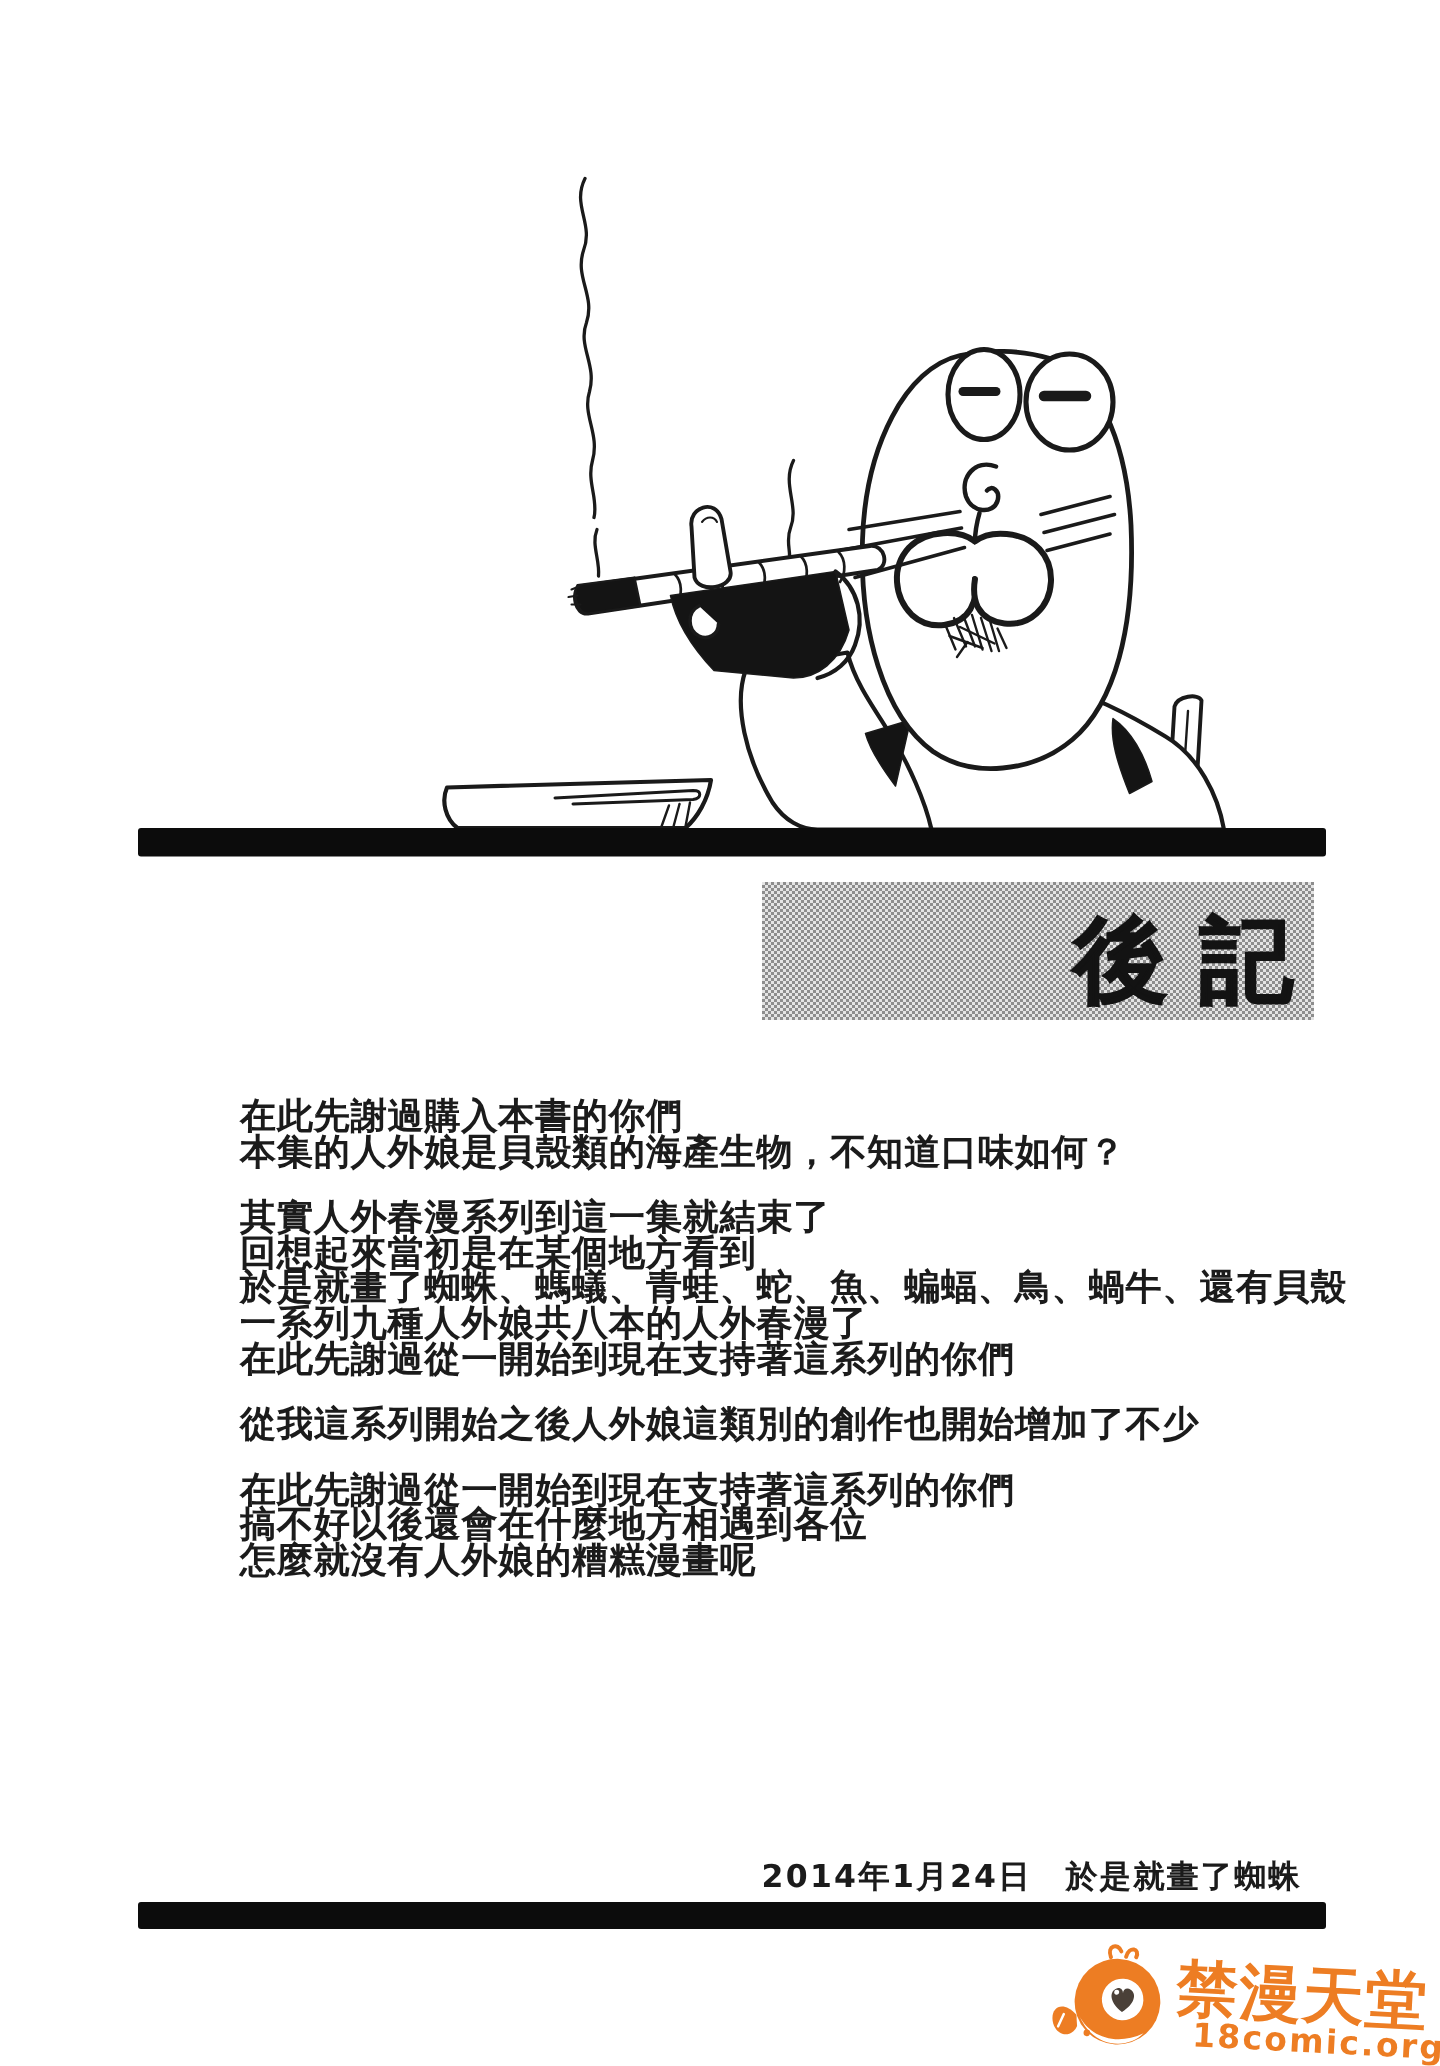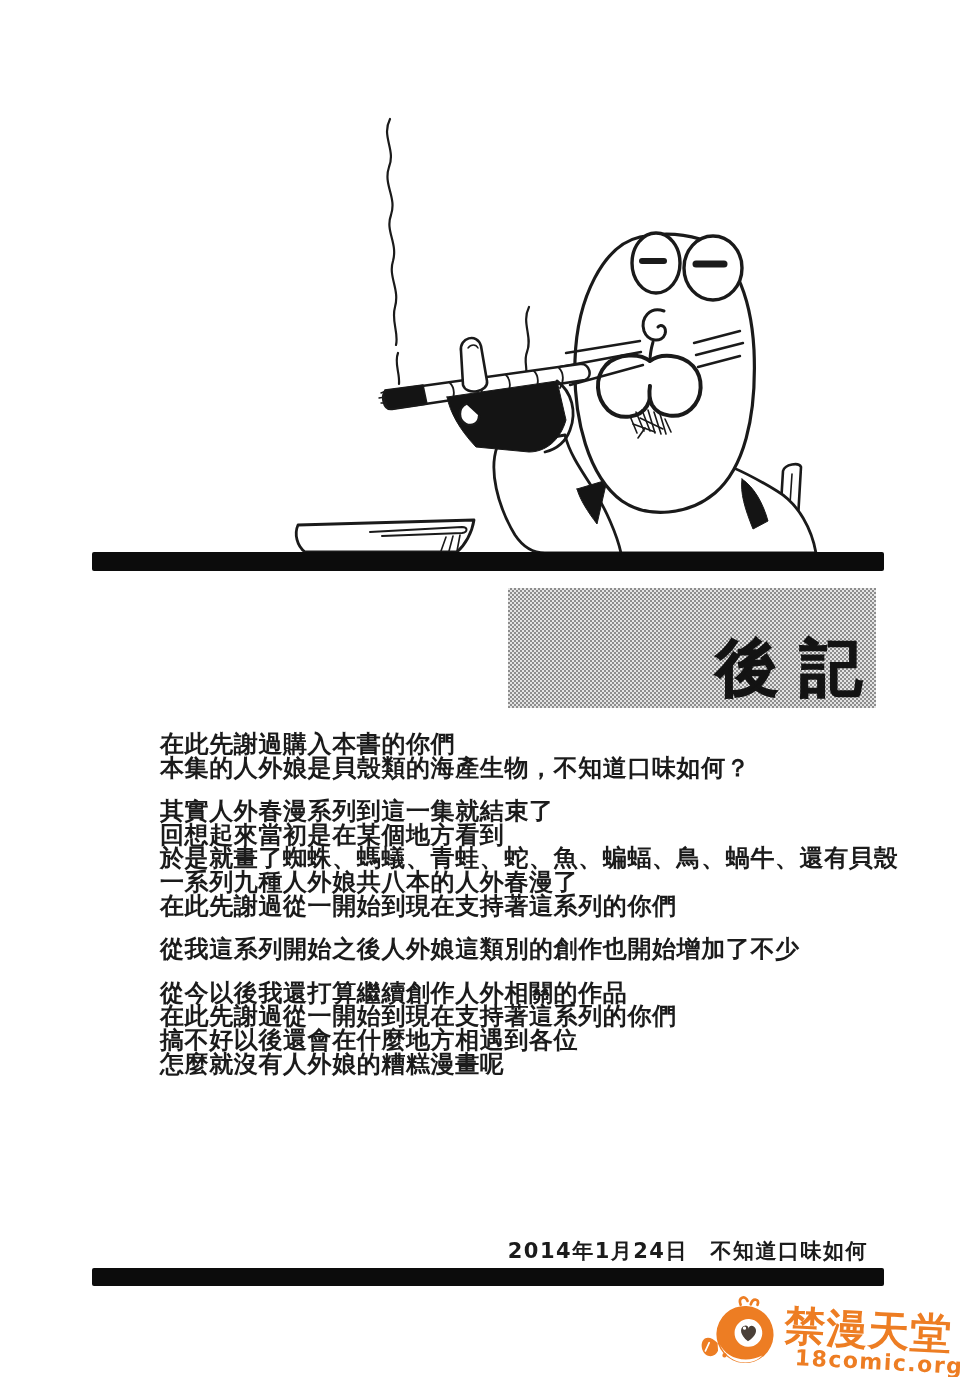--- a/index.html
+++ b/index.html
@@ -9,21 +9,21 @@
     overflow:hidden;color:#191919;
   }
   .abs{position:absolute;}
   
   .illustration{left:80px;top:95px;width:810px;height:480px;}
   
   .table-bar{left:92px;top:552px;width:792px;height:19px;background:#0c0c0c;border-radius:2px;}
   .bottom-bar{left:92px;top:1268px;width:792px;height:18px;background:#0c0c0c;border-radius:2px;}
   
   .title-box{
-    left:508px;top:588px;width:368px;height:120px;
+    left:508px;top:588px;width:368px;height:92px;
     background:conic-gradient(#8d8d8d 0 25%, #e4e4e4 0 50%, #8d8d8d 0 75%, #e4e4e4 0) 0 0/4px 4px;
     display:flex;align-items:flex-end;justify-content:flex-end;
     padding:0;box-sizing:border-box;
   }
   .title-text{
     font-size:62px;line-height:1;font-weight:900;color:#131313;
     letter-spacing:22px;margin-right:-8px;padding-bottom:9px;
     -webkit-text-stroke:1.5px #131313;
     white-space:nowrap;
   }
@@ -165,28 +165,27 @@
     <div class="line">其實人外春漫系列到這一集就結束了</div>
     <div class="line">回想起來當初是在某個地方看到</div>
     <div class="line">於是就畫了蜘蛛、螞蟻、青蛙、蛇、魚、蝙蝠、鳥、蝸牛、還有貝殼</div>
     <div class="line">一系列九種人外娘共八本的人外春漫了</div>
     <div class="line">在此先謝過從一開始到現在支持著這系列的你們</div>
   </div>
   <div class="para">
     <div class="line">從我這系列開始之後人外娘這類別的創作也開始增加了不少</div>
   </div>
   <div class="para">
-    <div class="line">從今以後我還打算繼續創作人外相關的作品</div>
     <div class="line">在此先謝過從一開始到現在支持著這系列的你們</div>
     <div class="line">搞不好以後還會在什麼地方相遇到各位</div>
     <div class="line">怎麼就沒有人外娘的糟糕漫畫呢</div>
   </div>
 </div>
 
-<div class="abs signature">2014年1月24日　不知道口味如何</div>
+<div class="abs signature">2014年1月24日　於是就畫了蜘蛛</div>
 
 <div class="abs watermark">
   <svg class="wm-mascot" viewBox="0 0 100 100" xmlns="http://www.w3.org/2000/svg">
 
     <path d="M24,62 C12,50 2,58 6,70 C10,81 22,80 25,71 Z" fill="#ED7D23"></path>
     <path d="M14,62 L10,72" stroke="#ffffff" stroke-width="2" fill="none" stroke-linecap="round"></path>
 
     <circle cx="56" cy="50" r="34" fill="#ED7D23"></circle>
 
     <path d="M26,62 C34,78 56,86 78,74 C66,88 38,88 26,62 Z" fill="#ffffff"></path>

